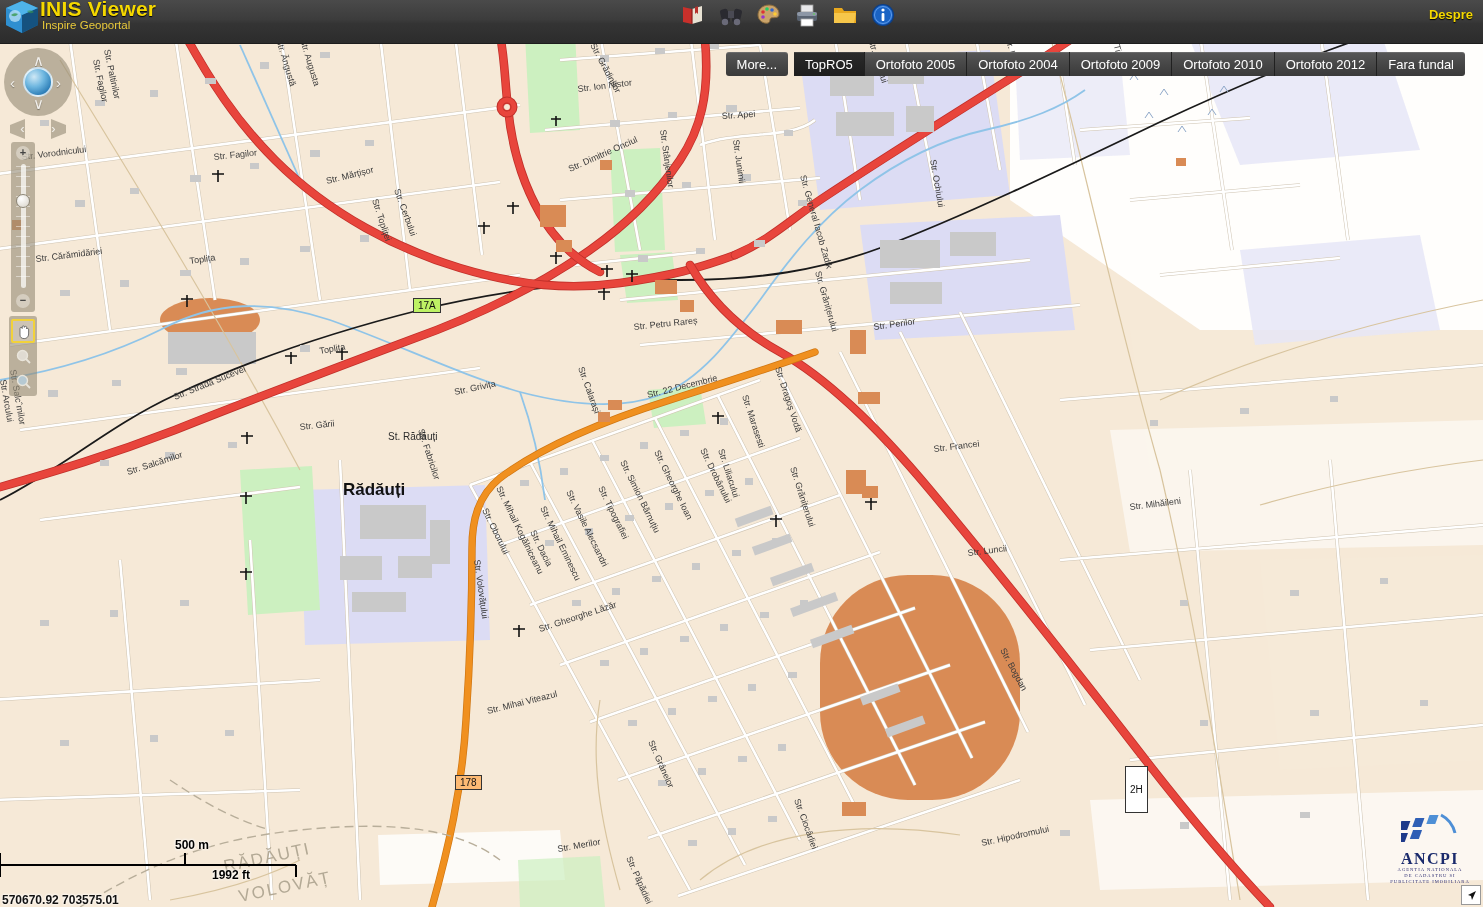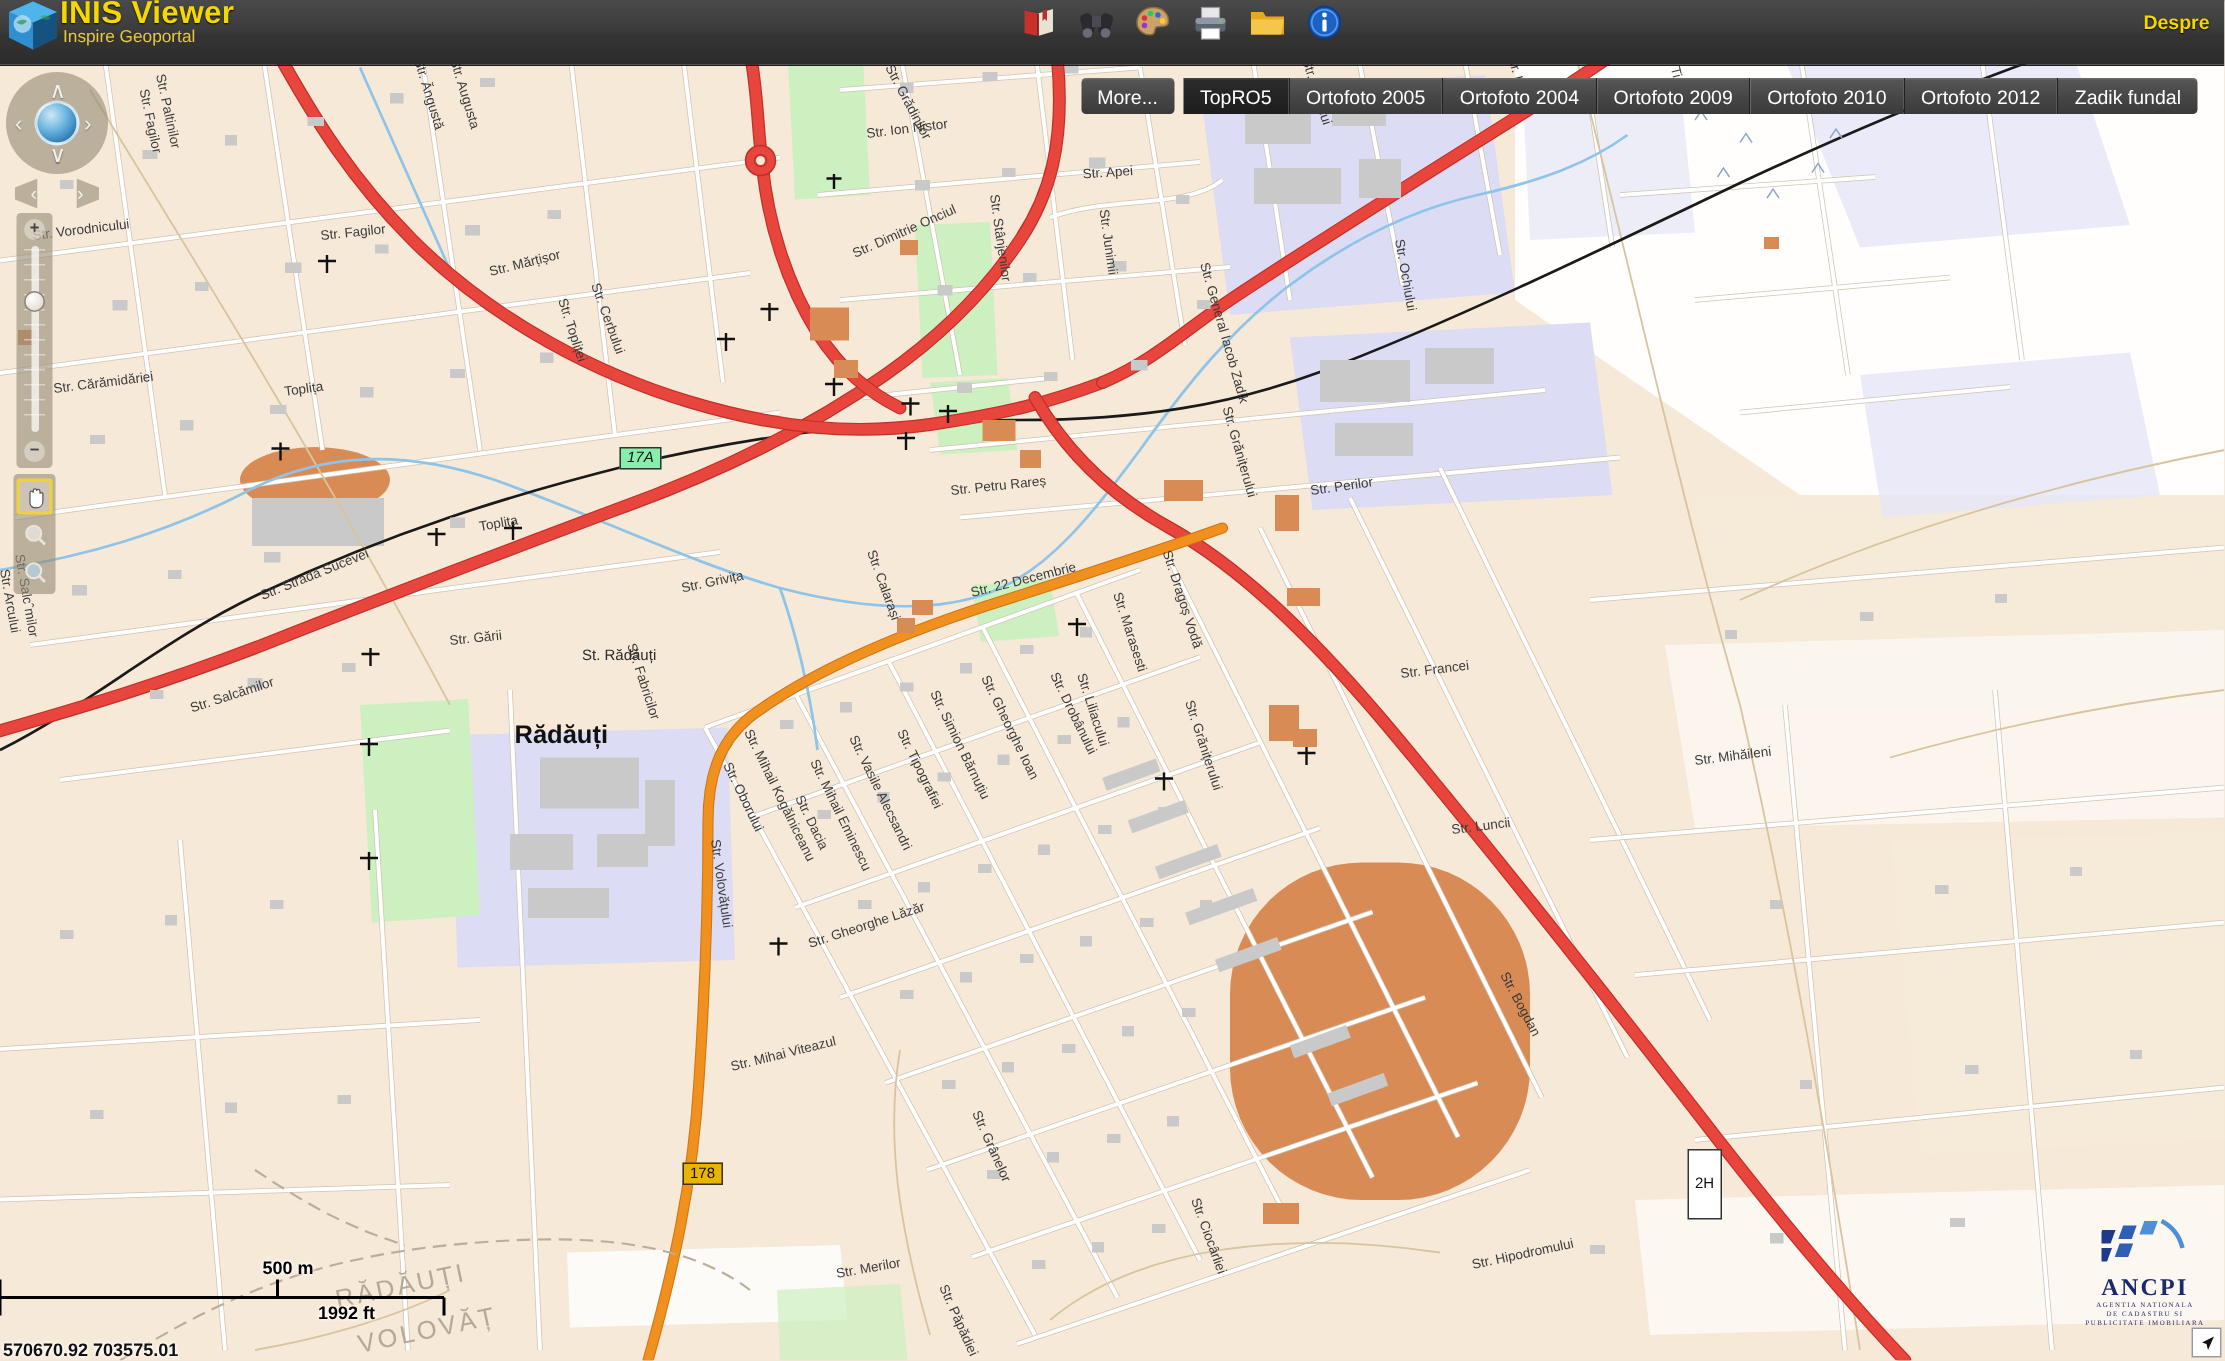--- a/index.html
+++ b/index.html
@@ -689,25 +689,25 @@
         <text transform="translate(240,902) rotate(-12)">VOLOVĂȚ</text>
       </g>
 
       <path d="M80 907 C140 870 200 840 300 830 C400 820 460 830 500 860" stroke="#b8ae9a" stroke-width="1.4" fill="none" stroke-dasharray="9 5"></path>
       <path d="M170 780 C200 800 230 818 270 830" stroke="#b8ae9a" stroke-width="1.4" fill="none" stroke-dasharray="9 5"></path>
 
       <text class="slb" font-size="12" fill="#2b2b2b" x="388" y="440">St. Rădăuți</text>
       <text font-family="Liberation Sans, sans-serif" font-size="17" font-weight="bold" fill="#111" x="343" y="495">Rădăuți</text>
     </svg>
 
-    <div style="position:absolute;left:413px;top:298px;background:#86efac;border:1px solid #333;
-                font-size:10px;padding:0 4px;line-height:13px;color:#111;font-style:italic;">
+    <div style="position:absolute;left:413px;top:298px;background:#bef264;border:1px solid #333;
+                font-size:10px;padding:0 4px;line-height:13px;color:#111;">
       <span>17A</span>
     </div>
-    <div style="position:absolute;left:455px;top:775px;background:#eab308;border:1px solid #333;
+    <div style="position:absolute;left:455px;top:775px;background:#fdba74;border:1px solid #333;
                 font-size:10px;padding:0 4px;line-height:13px;color:#111;">
       <span>178</span>
     </div>
     <div style="position:absolute;left:1085px;top:766px;background:#fff;border:1px solid #333;
                 font-size:10px;padding:16px 4px;line-height:13px;color:#111;margin-left:40px;">
       <span>2H</span>
     </div>
   </div>
 
   <div id="header">
@@ -786,21 +786,21 @@
   </div>
 
   <div id="layer-tabs">
     <div class="ltab more">More...</div>
     <div class="ltab active">TopRO5</div>
     <div class="ltab">Ortofoto 2005</div>
     <div class="ltab">Ortofoto 2004</div>
     <div class="ltab">Ortofoto 2009</div>
     <div class="ltab">Ortofoto 2010</div>
     <div class="ltab">Ortofoto 2012</div>
-    <div class="ltab">Zadik fundal</div>
+    <div class="ltab">Fara fundal</div>
   </div>
 
   <div id="navctl">
     <div id="panrose">
       <div class="panarrow pa-up">∧</div>
       <div class="panarrow pa-down">∨</div>
       <div class="panarrow pa-left">‹</div>
       <div class="panarrow pa-right">›</div>
       <div class="globe"></div>
     </div>

